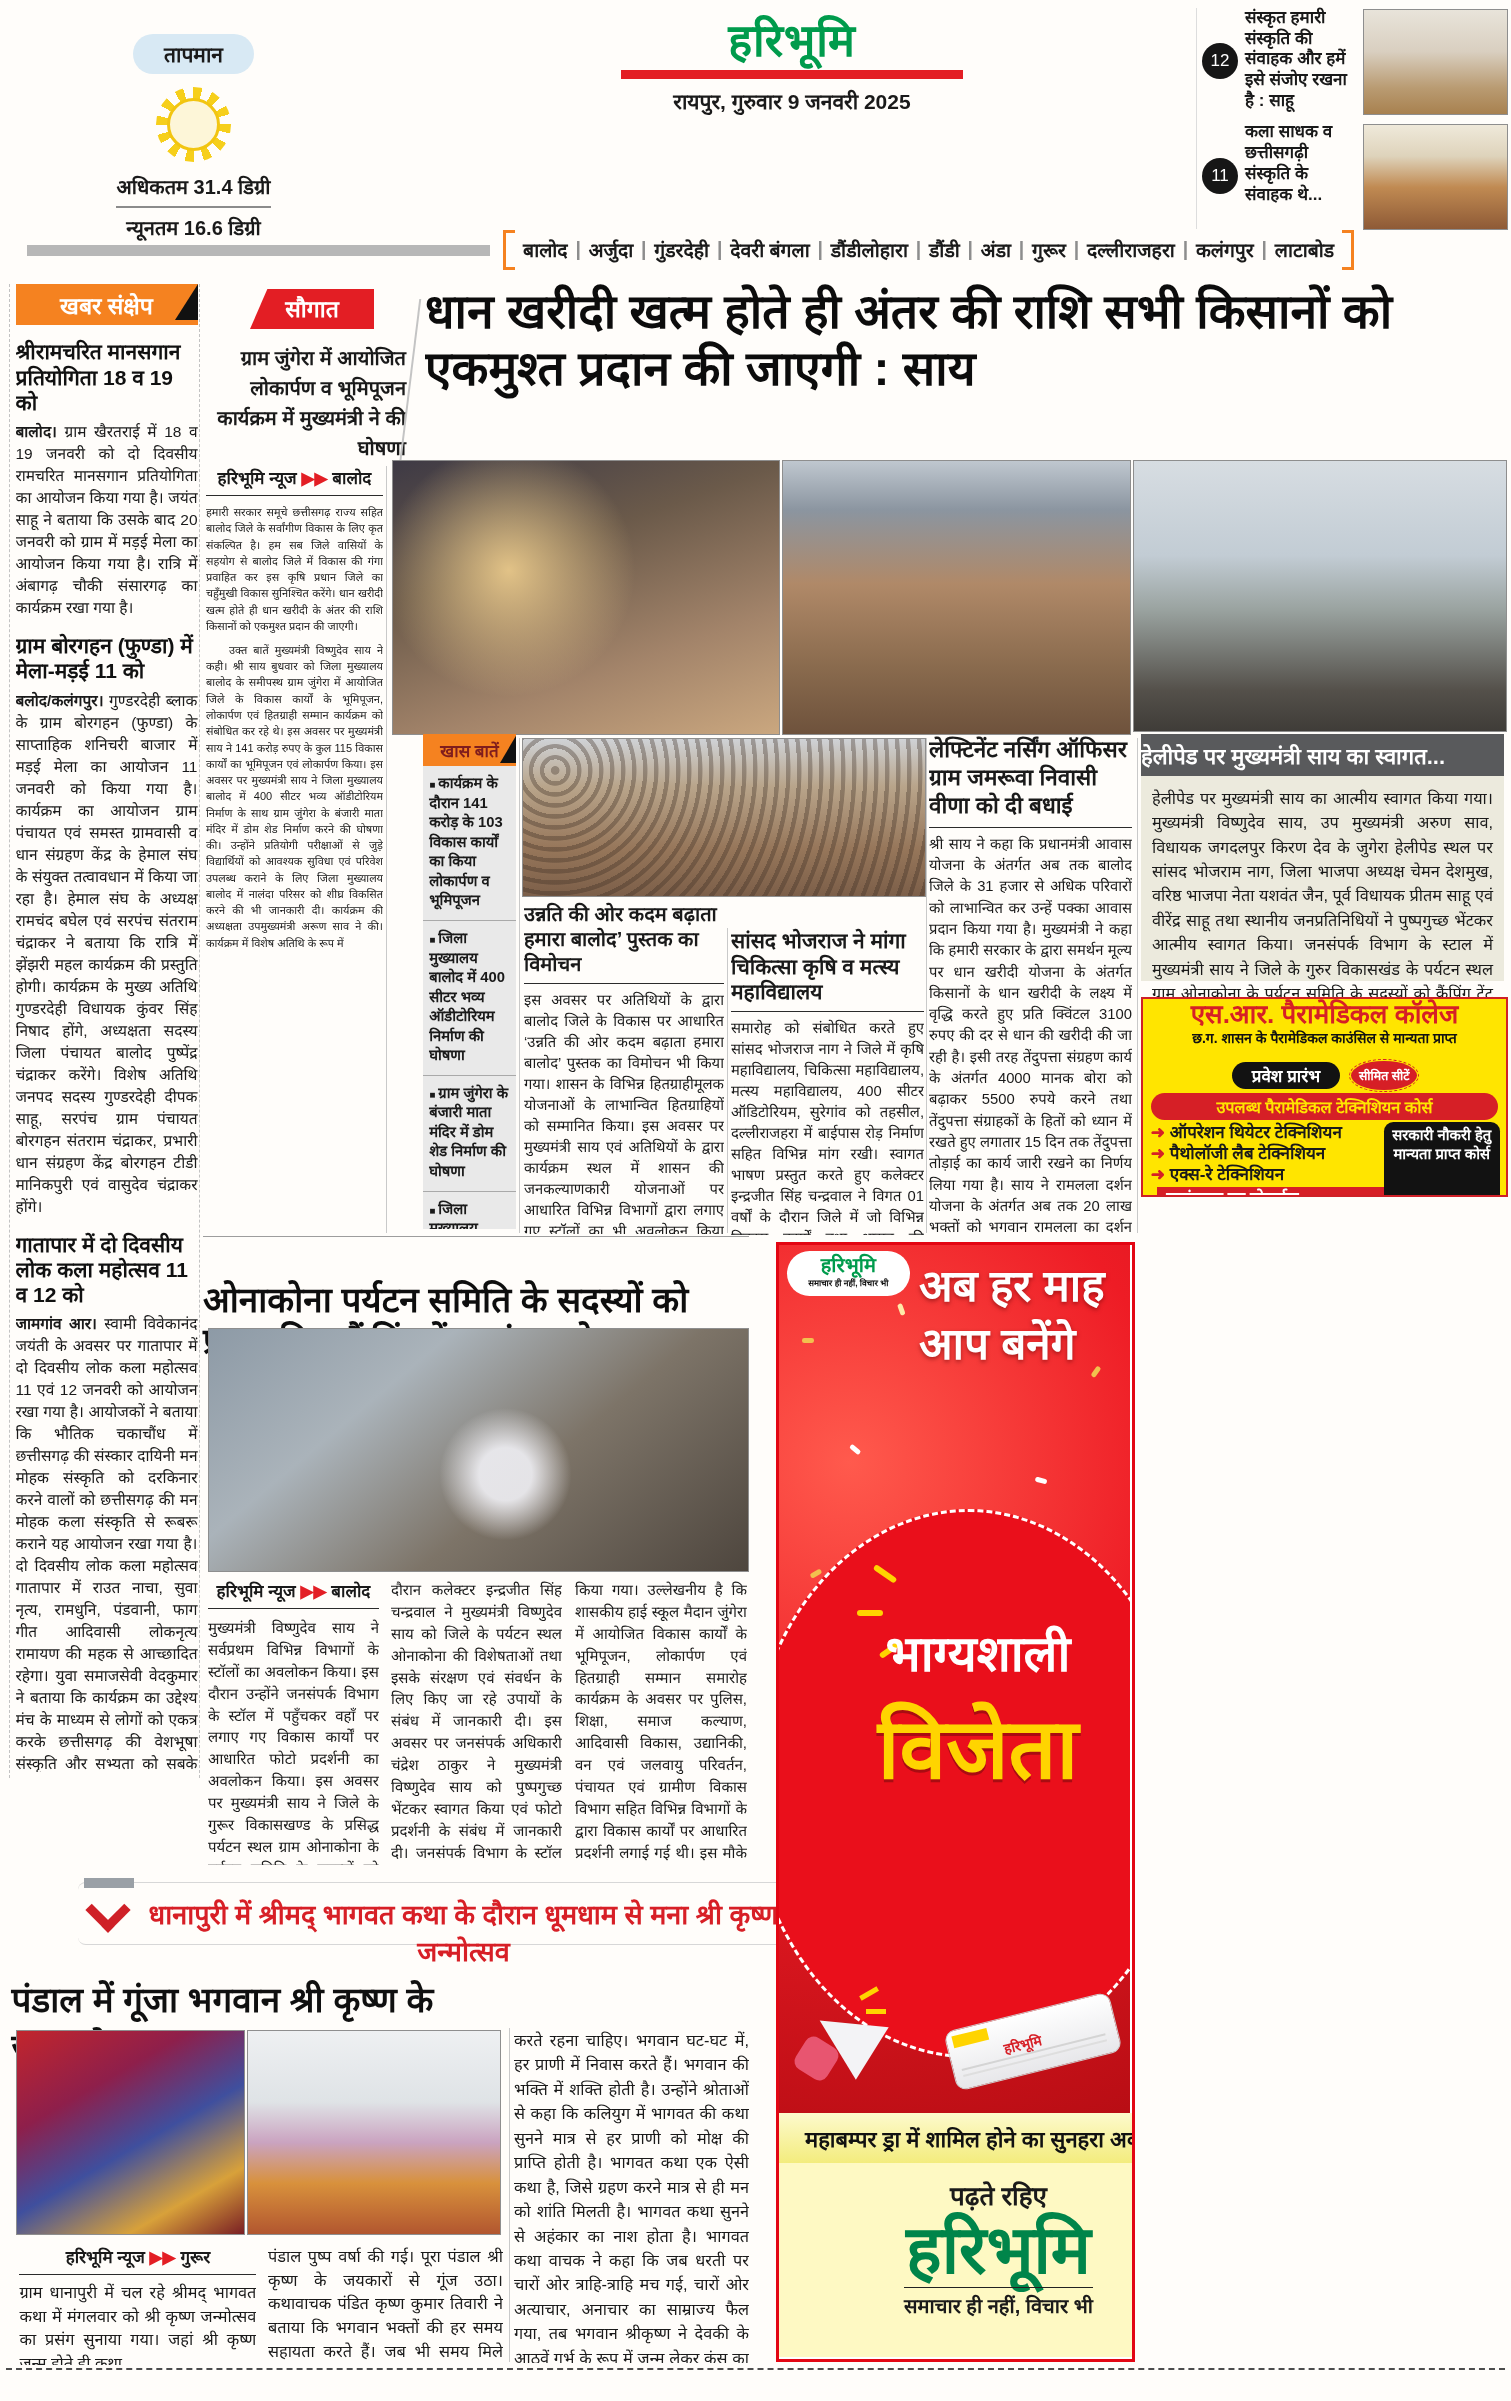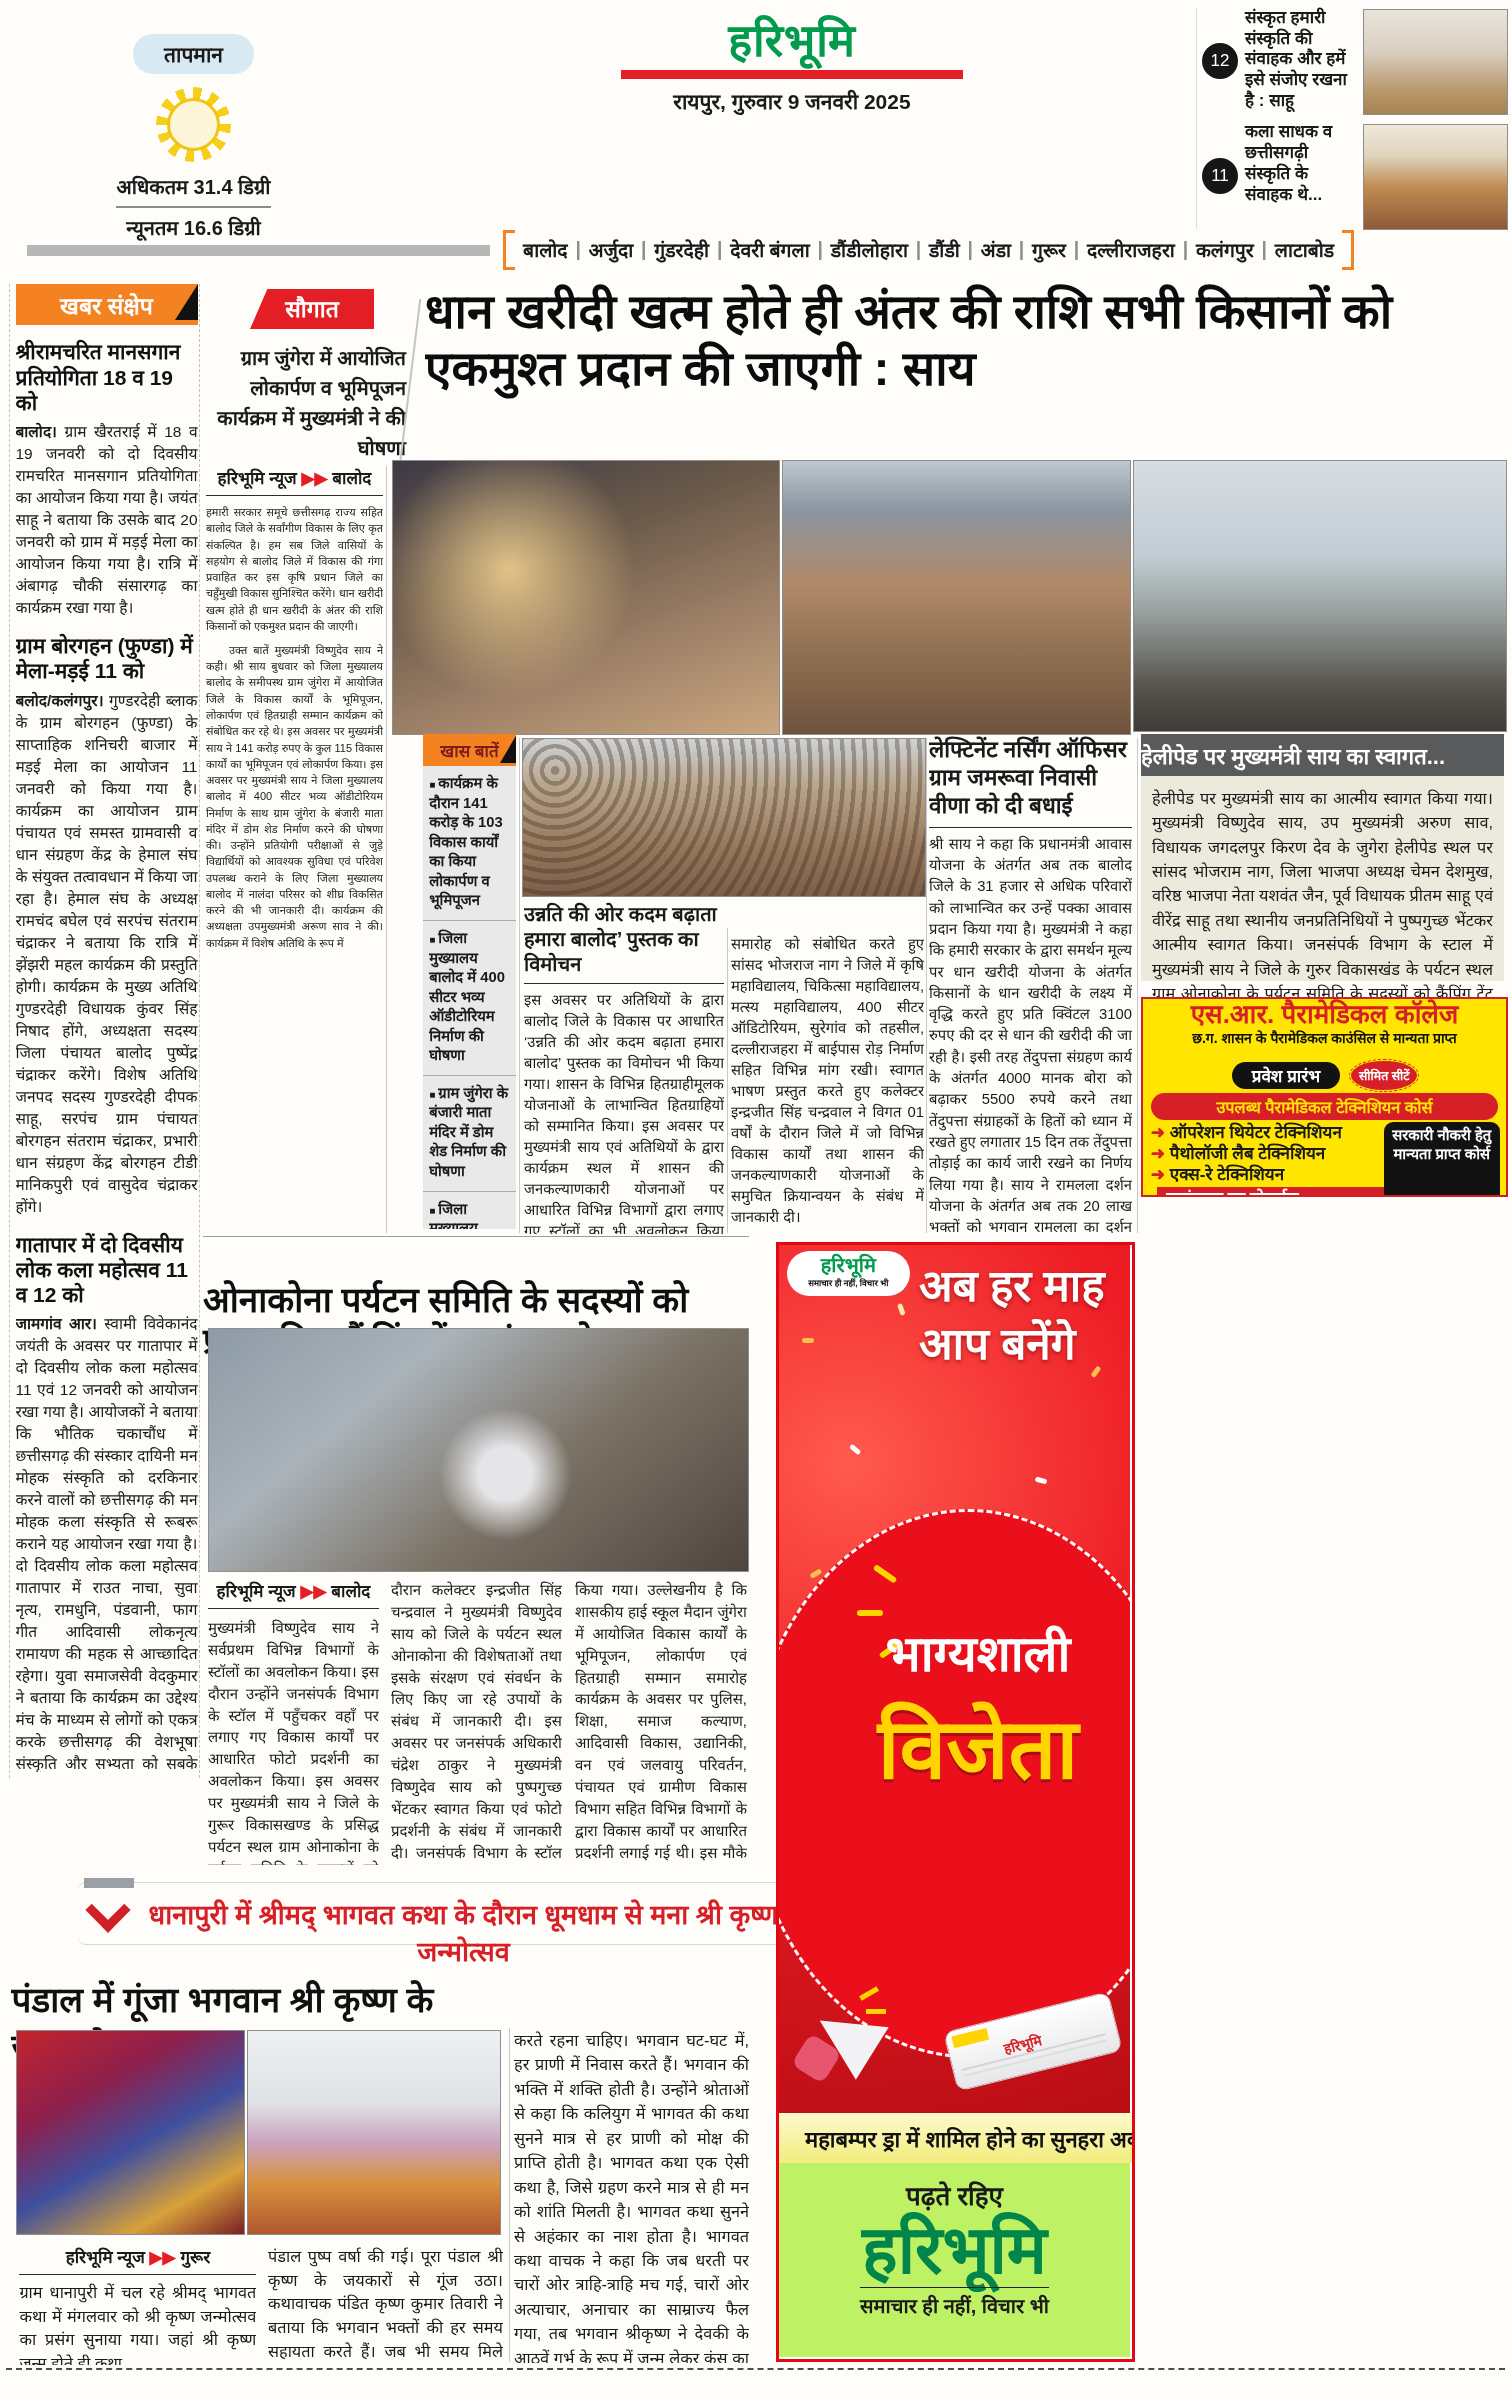--- a/index.html
+++ b/index.html
@@ -164,21 +164,21 @@
   #big-ad .mega .body{position:absolute;left:31px;top:31px;width:0;height:0;border-top:31px solid transparent;border-bottom:31px solid transparent;border-right:62px solid #f3f3f6;transform:rotate(32deg);}
   #big-ad .mega .cap{position:absolute;left:14px;top:65px;width:37px;height:37px;background:#e85570;border-radius:9.3px;transform:rotate(32deg);}
   #big-ad .mega .s1{position:absolute;left:75px;top:15.5px;width:20px;height:4.7px;background:#ffd400;transform:rotate(-30deg);}
   #big-ad .mega .s2{position:absolute;left:82px;top:34px;width:20px;height:4.7px;background:#ffd400;}
   #big-ad .roll{position:absolute;left:169px;top:766px;width:168px;height:59px;background:linear-gradient(#ffffff,#e7e7ea);border:0.8px solid #cfcfcf;border-radius:11px;transform:rotate(-14deg);overflow:hidden;}
   #big-ad .roll .rb{color:#d61f26;font-size:14px;font-weight:800;margin:20px 0 0 54px;}
   #big-ad .roll .chip{position:absolute;left:6.2px;top:4.7px;width:36px;height:12.4px;background:#ffd400;}
   #big-ad .roll .ln{position:absolute;left:7.8px;top:39px;width:148px;height:1.6px;background:#d4d4d4;box-shadow:0 6.2px 0 #dedede;}
   #big-ad .strip{position:absolute;left:0;top:868px;width:410px;height:50px;background:linear-gradient(180deg,#fdfacd,#f3ec7d);display:flex;align-items:center;justify-content:center;}
   #big-ad .strip div{font-size:22px;font-weight:800;color:#111;}
-  #big-ad .white{position:absolute;left:0;top:918px;width:351px;height:194px;background:#bef264;text-align:center;}
+  #big-ad .white{position:absolute;left:0;top:918px;width:351px;height:194px;background:#fef9c3;text-align:center;padding-left:44px;}
   #big-ad .white .rd{font-size:26px;font-weight:800;margin-top:14px;}
   #big-ad .white .brand{font-size:67px;font-weight:800;color:#00854a;line-height:1.1;}
   #big-ad .white .tl{font-size:20px;font-weight:800;border-top:1.6px solid #222;display:inline-block;padding-top:4.7px;}
 </style>
 </head>
 <body>
 
 <div id="paper">
 
   <div id="weather" class="abs">
@@ -294,20 +294,21 @@
   </div>
 
   <div id="crowd-photo" class="photo ph-audience"></div>
 
   <div id="unnati" class="abs">
     <div class="h">उन्नति की ओर कदम बढ़ाता हमारा बालोद’ पुस्तक का विमोचन</div>
     <div class="b justify">इस अवसर पर अतिथियों के द्वारा बालोद जिले के विकास पर आधारित ‘उन्नति की ओर कदम बढ़ाता हमारा बालोद’ पुस्तक का विमोचन भी किया गया। शासन के विभिन्न हितग्राहीमूलक योजनाओं के लाभान्वित हितग्राहियों को सम्मानित किया। इस अवसर पर मुख्यमंत्री साय एवं अतिथियों के द्वारा कार्यक्रम स्थल में शासन की जनकल्याणकारी योजनाओं पर आधारित विभिन्न विभागों द्वारा लगाए गए स्टॉलों का भी अवलोकन किया गया।</div>
   </div>
 
   <div id="mp-demand" class="abs">
+    <div class="h">सांसद भोजराज ने मांगा चिकित्सा कृषि व मत्स्य महाविद्यालय</div>
     <div class="b justify">समारोह को संबोधित करते हुए सांसद भोजराज नाग ने जिले में कृषि महाविद्यालय, चिकित्सा महाविद्यालय, मत्स्य महाविद्यालय, 400 सीटर ऑडिटोरियम, सुरेगांव को तहसील, दल्लीराजहरा में बाईपास रोड़ निर्माण सहित विभिन्न मांग रखी। स्वागत भाषण प्रस्तुत करते हुए कलेक्टर इन्द्रजीत सिंह चन्द्रवाल ने विगत 01 वर्षों के दौरान जिले में जो विभिन्न विकास कार्यों तथा शासन की जनकल्याणकारी योजनाओं के समुचित क्रियान्वयन के संबंध में जानकारी दी।</div>
   </div>
 
   <div id="nursing" class="abs">
     <div class="h">लेफ्टिनेंट नर्सिंग ऑफिसर ग्राम जमरूवा निवासी वीणा को दी बधाई</div>
     <div class="b justify"><span>श्री साय ने कहा कि प्रधानमंत्री आवास योजना के अंतर्गत अब तक बालोद जिले के 31 हजार से अधिक परिवारों को लाभान्वित कर उन्हें पक्का आवास प्रदान किया गया है। मुख्यमंत्री ने कहा कि हमारी सरकार के द्वारा समर्थन मूल्य पर धान खरीदी योजना के अंतर्गत किसानों के धान खरीदी के लक्ष्य में वृद्धि करते हुए प्रति क्विंटल 3100 रुपए की दर से धान की खरीदी की जा रही है। इसी तरह तेंदुपत्ता संग्रहण कार्य के अंतर्गत 4000 मानक बोरा को बढ़ाकर 5500 रुपये करने तथा तेंदुपत्ता संग्राहकों के हितों को ध्यान में रखते हुए लगातार 15 दिन तक तेंदुपत्ता तोड़ाई का कार्य जारी रखने का निर्णय लिया गया है। साय ने रामलला दर्शन योजना के अंतर्गत अब तक 20 लाख भक्तों को भगवान रामलला का दर्शन कराने की भी जानकारी दी। मुख्यमंत्री साय ने अभी हाल ही में</span>  </div>
   </div>
 
   <div id="helipad" class="abs">
     <div class="hd">हेलीपेड पर मुख्यमंत्री साय का स्वागत...</div>

